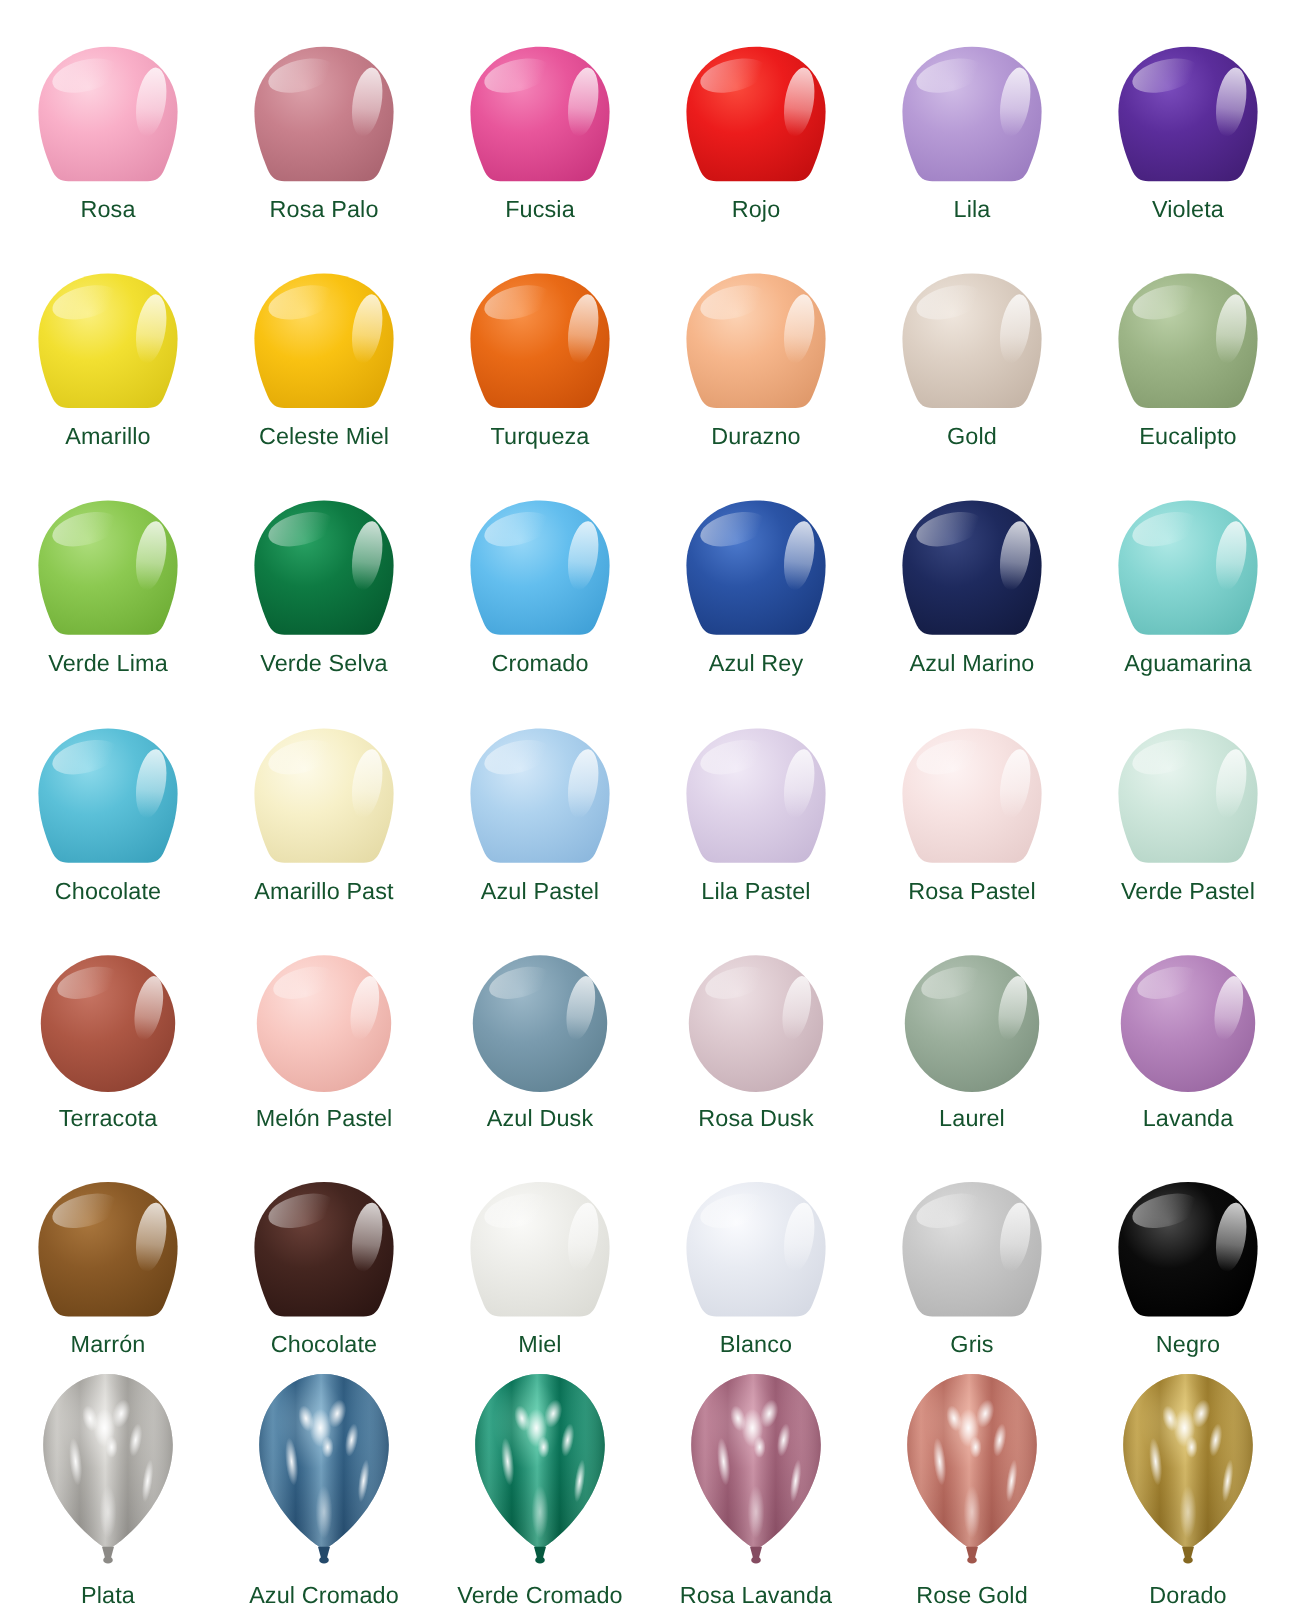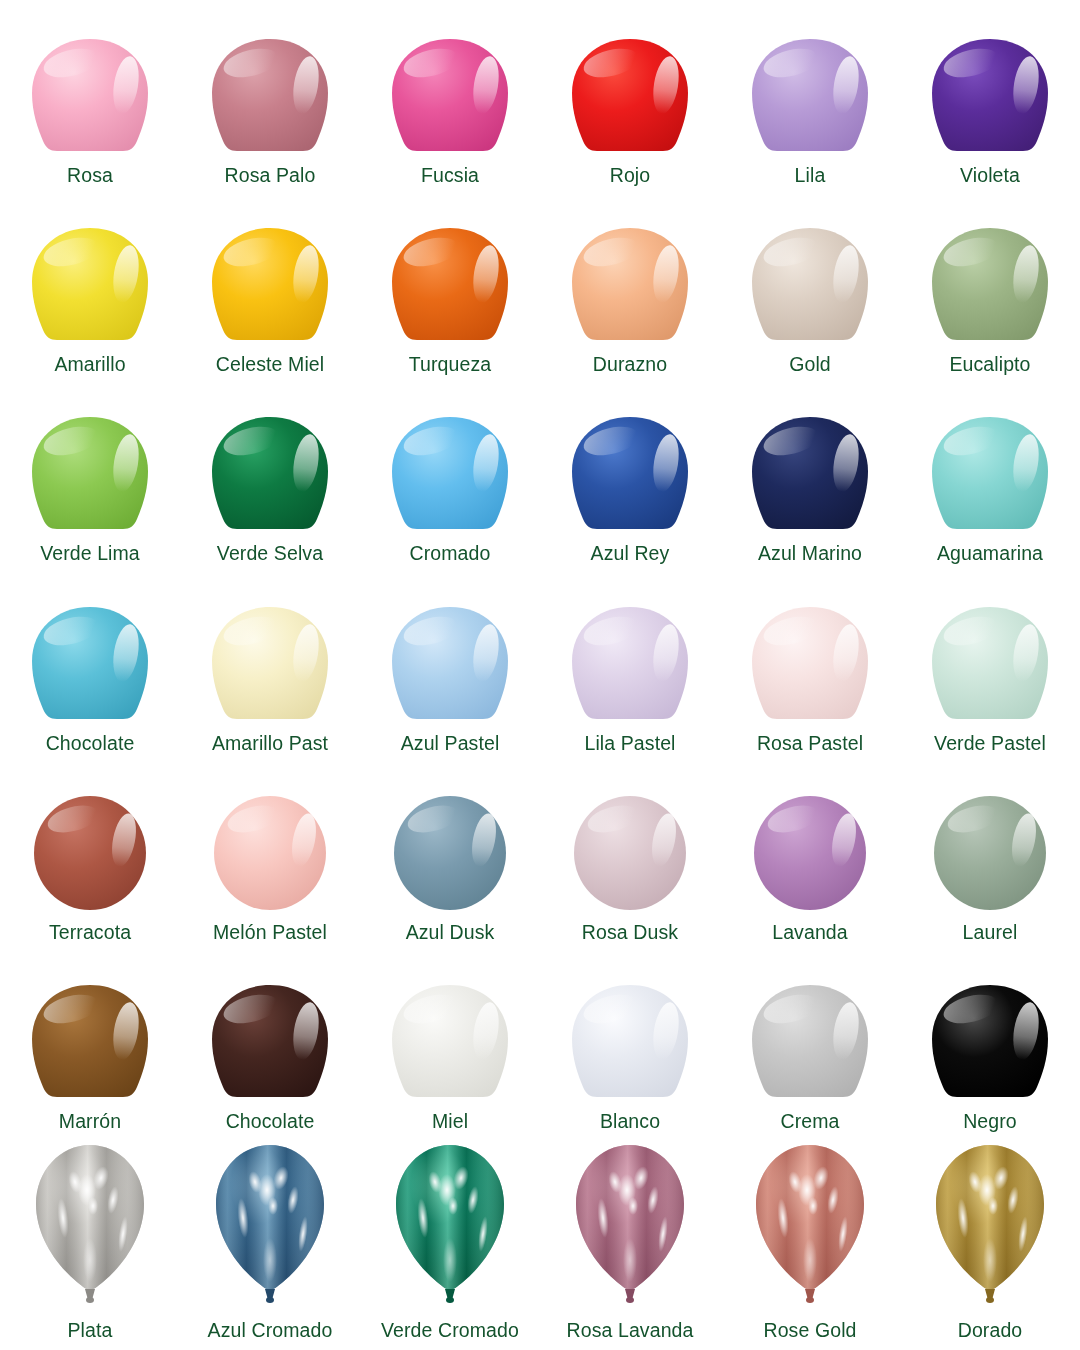--- a/index.html
+++ b/index.html
@@ -966,20 +966,46 @@
     <ellipse cx="95" cy="46" rx="11" ry="27" fill="url(#sg27)" transform="rotate(11 95 46)"></ellipse>
     <ellipse cx="44" cy="25" rx="26" ry="12" fill="url(#tg27)" transform="rotate(-15 44 25)"></ellipse>
   </svg>
         </div>
         <div class="label">Rosa Dusk</div>
       </div>
       <div class="cell">
         <div class="balloon-wrap">
   <svg class="balloon" viewBox="0 0 122 118" xmlns="http://www.w3.org/2000/svg">
     <defs>
+      <radialGradient id="bg29" cx="36%" cy="28%" r="80%">
+        <stop offset="0%" stop-color="#B7C6B8"></stop>
+        <stop offset="45%" stop-color="#9AAE9B"></stop>
+        <stop offset="100%" stop-color="#7F9481"></stop>
+      </radialGradient>
+      <linearGradient id="sg29" x1="0" y1="0" x2="0" y2="1">
+        <stop offset="0%" stop-color="#ffffff" stop-opacity="0.78"></stop>
+        <stop offset="65%" stop-color="#ffffff" stop-opacity="0.36"></stop>
+        <stop offset="100%" stop-color="#ffffff" stop-opacity="0"></stop>
+      </linearGradient>
+      <linearGradient id="tg29" x1="0" y1="0" x2="1" y2="0.3">
+        <stop offset="0%" stop-color="#ffffff" stop-opacity="0.48"></stop>
+        <stop offset="100%" stop-color="#ffffff" stop-opacity="0"></stop>
+      </linearGradient>
+    </defs>
+    <ellipse cx="61" cy="59" rx="56" ry="57" fill="url(#bg29)"></ellipse>
+    <ellipse cx="95" cy="46" rx="11" ry="27" fill="url(#sg29)" transform="rotate(11 95 46)"></ellipse>
+    <ellipse cx="44" cy="25" rx="26" ry="12" fill="url(#tg29)" transform="rotate(-15 44 25)"></ellipse>
+  </svg>
+        </div>
+        <div class="label">Laurel</div>
+      </div>
+      <div class="cell">
+        <div class="balloon-wrap">
+  <svg class="balloon" viewBox="0 0 122 118" xmlns="http://www.w3.org/2000/svg">
+    <defs>
       <radialGradient id="bg28" cx="36%" cy="28%" r="80%">
         <stop offset="0%" stop-color="#CDA5D2"></stop>
         <stop offset="45%" stop-color="#B584BC"></stop>
         <stop offset="100%" stop-color="#9A68A2"></stop>
       </radialGradient>
       <linearGradient id="sg28" x1="0" y1="0" x2="0" y2="1">
         <stop offset="0%" stop-color="#ffffff" stop-opacity="0.78"></stop>
         <stop offset="65%" stop-color="#ffffff" stop-opacity="0.36"></stop>
         <stop offset="100%" stop-color="#ffffff" stop-opacity="0"></stop>
       </linearGradient>
@@ -988,46 +1014,20 @@
         <stop offset="100%" stop-color="#ffffff" stop-opacity="0"></stop>
       </linearGradient>
     </defs>
     <ellipse cx="61" cy="59" rx="56" ry="57" fill="url(#bg28)"></ellipse>
     <ellipse cx="95" cy="46" rx="11" ry="27" fill="url(#sg28)" transform="rotate(11 95 46)"></ellipse>
     <ellipse cx="44" cy="25" rx="26" ry="12" fill="url(#tg28)" transform="rotate(-15 44 25)"></ellipse>
   </svg>
         </div>
         <div class="label">Lavanda</div>
       </div>
-      <div class="cell">
-        <div class="balloon-wrap">
-  <svg class="balloon" viewBox="0 0 122 118" xmlns="http://www.w3.org/2000/svg">
-    <defs>
-      <radialGradient id="bg29" cx="36%" cy="28%" r="80%">
-        <stop offset="0%" stop-color="#B7C6B8"></stop>
-        <stop offset="45%" stop-color="#9AAE9B"></stop>
-        <stop offset="100%" stop-color="#7F9481"></stop>
-      </radialGradient>
-      <linearGradient id="sg29" x1="0" y1="0" x2="0" y2="1">
-        <stop offset="0%" stop-color="#ffffff" stop-opacity="0.78"></stop>
-        <stop offset="65%" stop-color="#ffffff" stop-opacity="0.36"></stop>
-        <stop offset="100%" stop-color="#ffffff" stop-opacity="0"></stop>
-      </linearGradient>
-      <linearGradient id="tg29" x1="0" y1="0" x2="1" y2="0.3">
-        <stop offset="0%" stop-color="#ffffff" stop-opacity="0.48"></stop>
-        <stop offset="100%" stop-color="#ffffff" stop-opacity="0"></stop>
-      </linearGradient>
-    </defs>
-    <ellipse cx="61" cy="59" rx="56" ry="57" fill="url(#bg29)"></ellipse>
-    <ellipse cx="95" cy="46" rx="11" ry="27" fill="url(#sg29)" transform="rotate(11 95 46)"></ellipse>
-    <ellipse cx="44" cy="25" rx="26" ry="12" fill="url(#tg29)" transform="rotate(-15 44 25)"></ellipse>
-  </svg>
-        </div>
-        <div class="label">Laurel</div>
-      </div>
     </div>
     <div class="row r-standard">
       <div class="cell">
         <div class="balloon-wrap">
   <svg class="balloon" viewBox="0 0 126 118" xmlns="http://www.w3.org/2000/svg">
     <defs>
       <radialGradient id="bg30" cx="36%" cy="30%" r="82%">
         <stop offset="0%" stop-color="#A9763D"></stop>
         <stop offset="42%" stop-color="#8A5A27"></stop>
         <stop offset="100%" stop-color="#6C4418"></stop>
@@ -1179,21 +1179,21 @@
              C 121 76 115 92 110 104
              C 107 111 103 114 96 114
              L 30 114
              C 23 114 19 111 16 104
              C 11 92 5 76 5 56
              C 5 25 29 2 63 2 Z" fill="url(#bg34)"></path>
     <ellipse cx="99" cy="48" rx="12" ry="29" fill="url(#sg34)" transform="rotate(9 99 48)"></ellipse>
     <ellipse cx="44" cy="26" rx="28" ry="13" fill="url(#tg34)" transform="rotate(-14 44 26)"></ellipse>
   </svg>
         </div>
-        <div class="label">Crema</div>
+        <div class="label">Gris</div>
       </div>
       <div class="cell">
         <div class="balloon-wrap">
   <svg class="balloon" viewBox="0 0 126 118" xmlns="http://www.w3.org/2000/svg">
     <defs>
       <radialGradient id="bg35" cx="36%" cy="30%" r="82%">
         <stop offset="0%" stop-color="#4A4A4A"></stop>
         <stop offset="42%" stop-color="#0B0B0B"></stop>
         <stop offset="100%" stop-color="#000000"></stop>
       </radialGradient>

